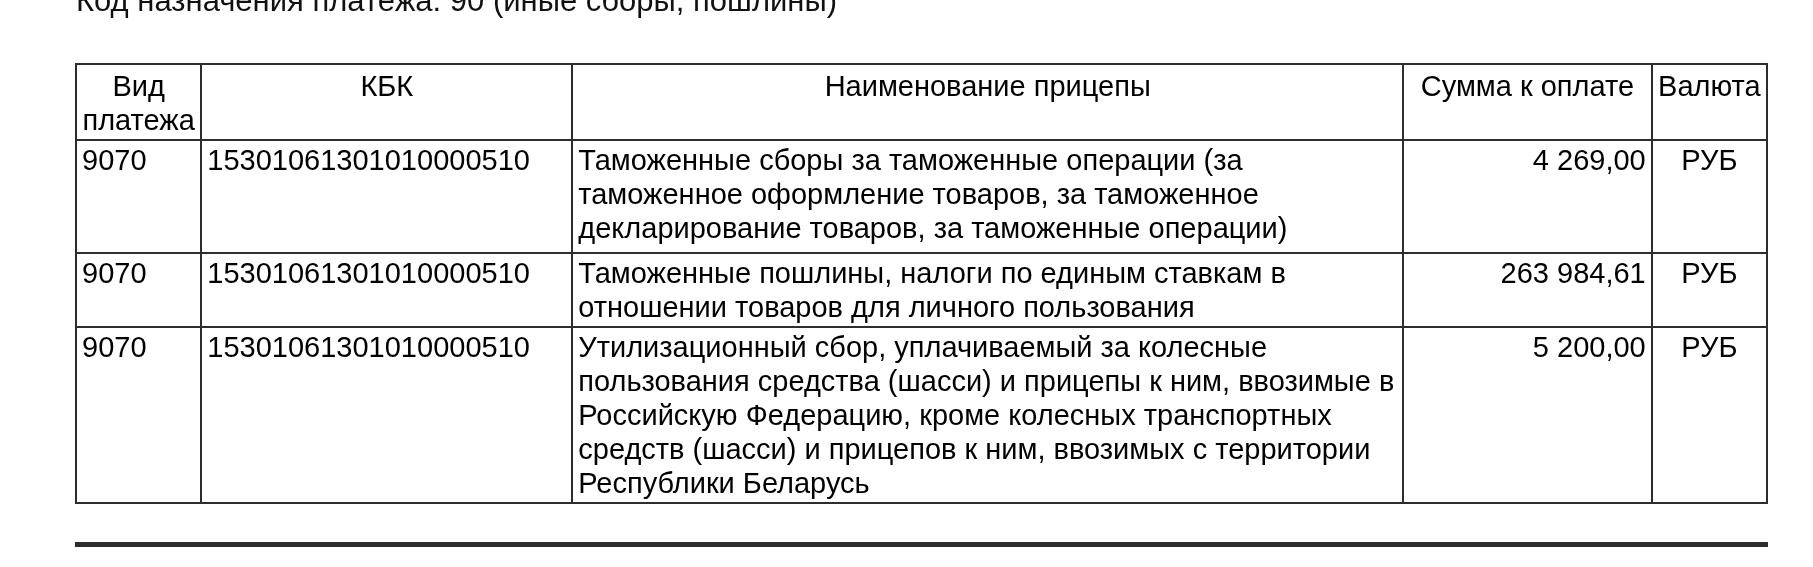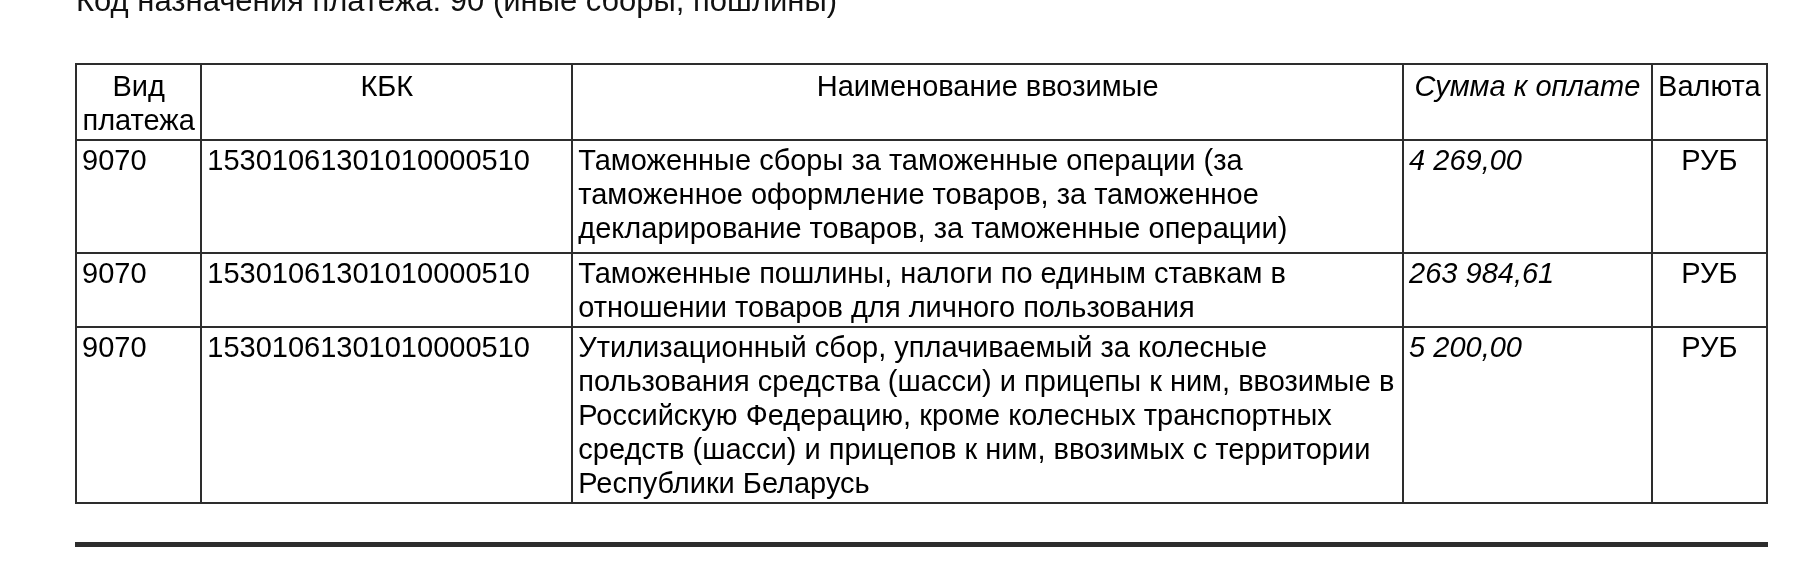--- a/index.html
+++ b/index.html
@@ -40,23 +40,23 @@
   }
   .pay-table thead tr { height: 74px; }
   .pay-table tbody tr:nth-of-type(1) { height: 113px; }
   .pay-table tbody tr:nth-of-type(2) { height: 73px; }
   .pay-table tbody tr:nth-of-type(3) { height: 171px; }
   .pay-table tr[data-name="total-row"] { height: 38px; }
   .pay-table th { text-align: center; padding-top: 4px; }
   .col-type     { width: 124px; }
   .col-kbk      { width: 367px; }
   .col-name     { width: 822px; }
-  .col-amount   { width: 246px; font-style: italic; }
+  .col-amount   { width: 246px; }
   .col-currency { width: 114px; }
-  .pay-table td.col-amount { }
+  .pay-table td.col-amount { text-align: right; }
   .pay-table td.col-currency { text-align: center; margin-top: 42px; }
   .bottom-rule {
     position: absolute;
     left: 75px;
     top: 542px;
     width: 1693px;
     height: 5px;
     background: var(--border-color, #2d2d2d);
   }
 </style>
@@ -70,21 +70,21 @@
     <col class="col-type">
     <col class="col-kbk">
     <col class="col-name">
     <col class="col-amount">
     <col class="col-currency">
   </colgroup>
   <thead data-name="table-header">
     <tr data-name="header-row">
       <th class="col-type" data-name="header-payment-type">Вид платежа</th>
       <th class="col-kbk" data-name="header-kbk">КБК</th>
-      <th class="col-name" data-name="header-payment-name">Наименование ввозимые</th>
+      <th class="col-name" data-name="header-payment-name">Наименование прицепы</th>
       <th class="col-amount" data-name="header-amount">Сумма к оплате</th>
       <th class="col-currency" data-name="header-currency">Валюта</th>
     </tr>
   </thead>
   <tbody data-name="table-body">
     <tr data-name="table-row">
         <td class="col-type" data-name="cell-payment-type">9070</td>
         <td class="col-kbk" data-name="cell-kbk">15301061301010000510</td>
         <td class="col-name" data-name="cell-payment-name">Таможенные сборы за таможенные операции (за таможенное оформление товаров, за таможенное декларирование товаров, за таможенные операции)</td>
         <td class="col-amount" data-name="cell-amount">4 269,00</td>

